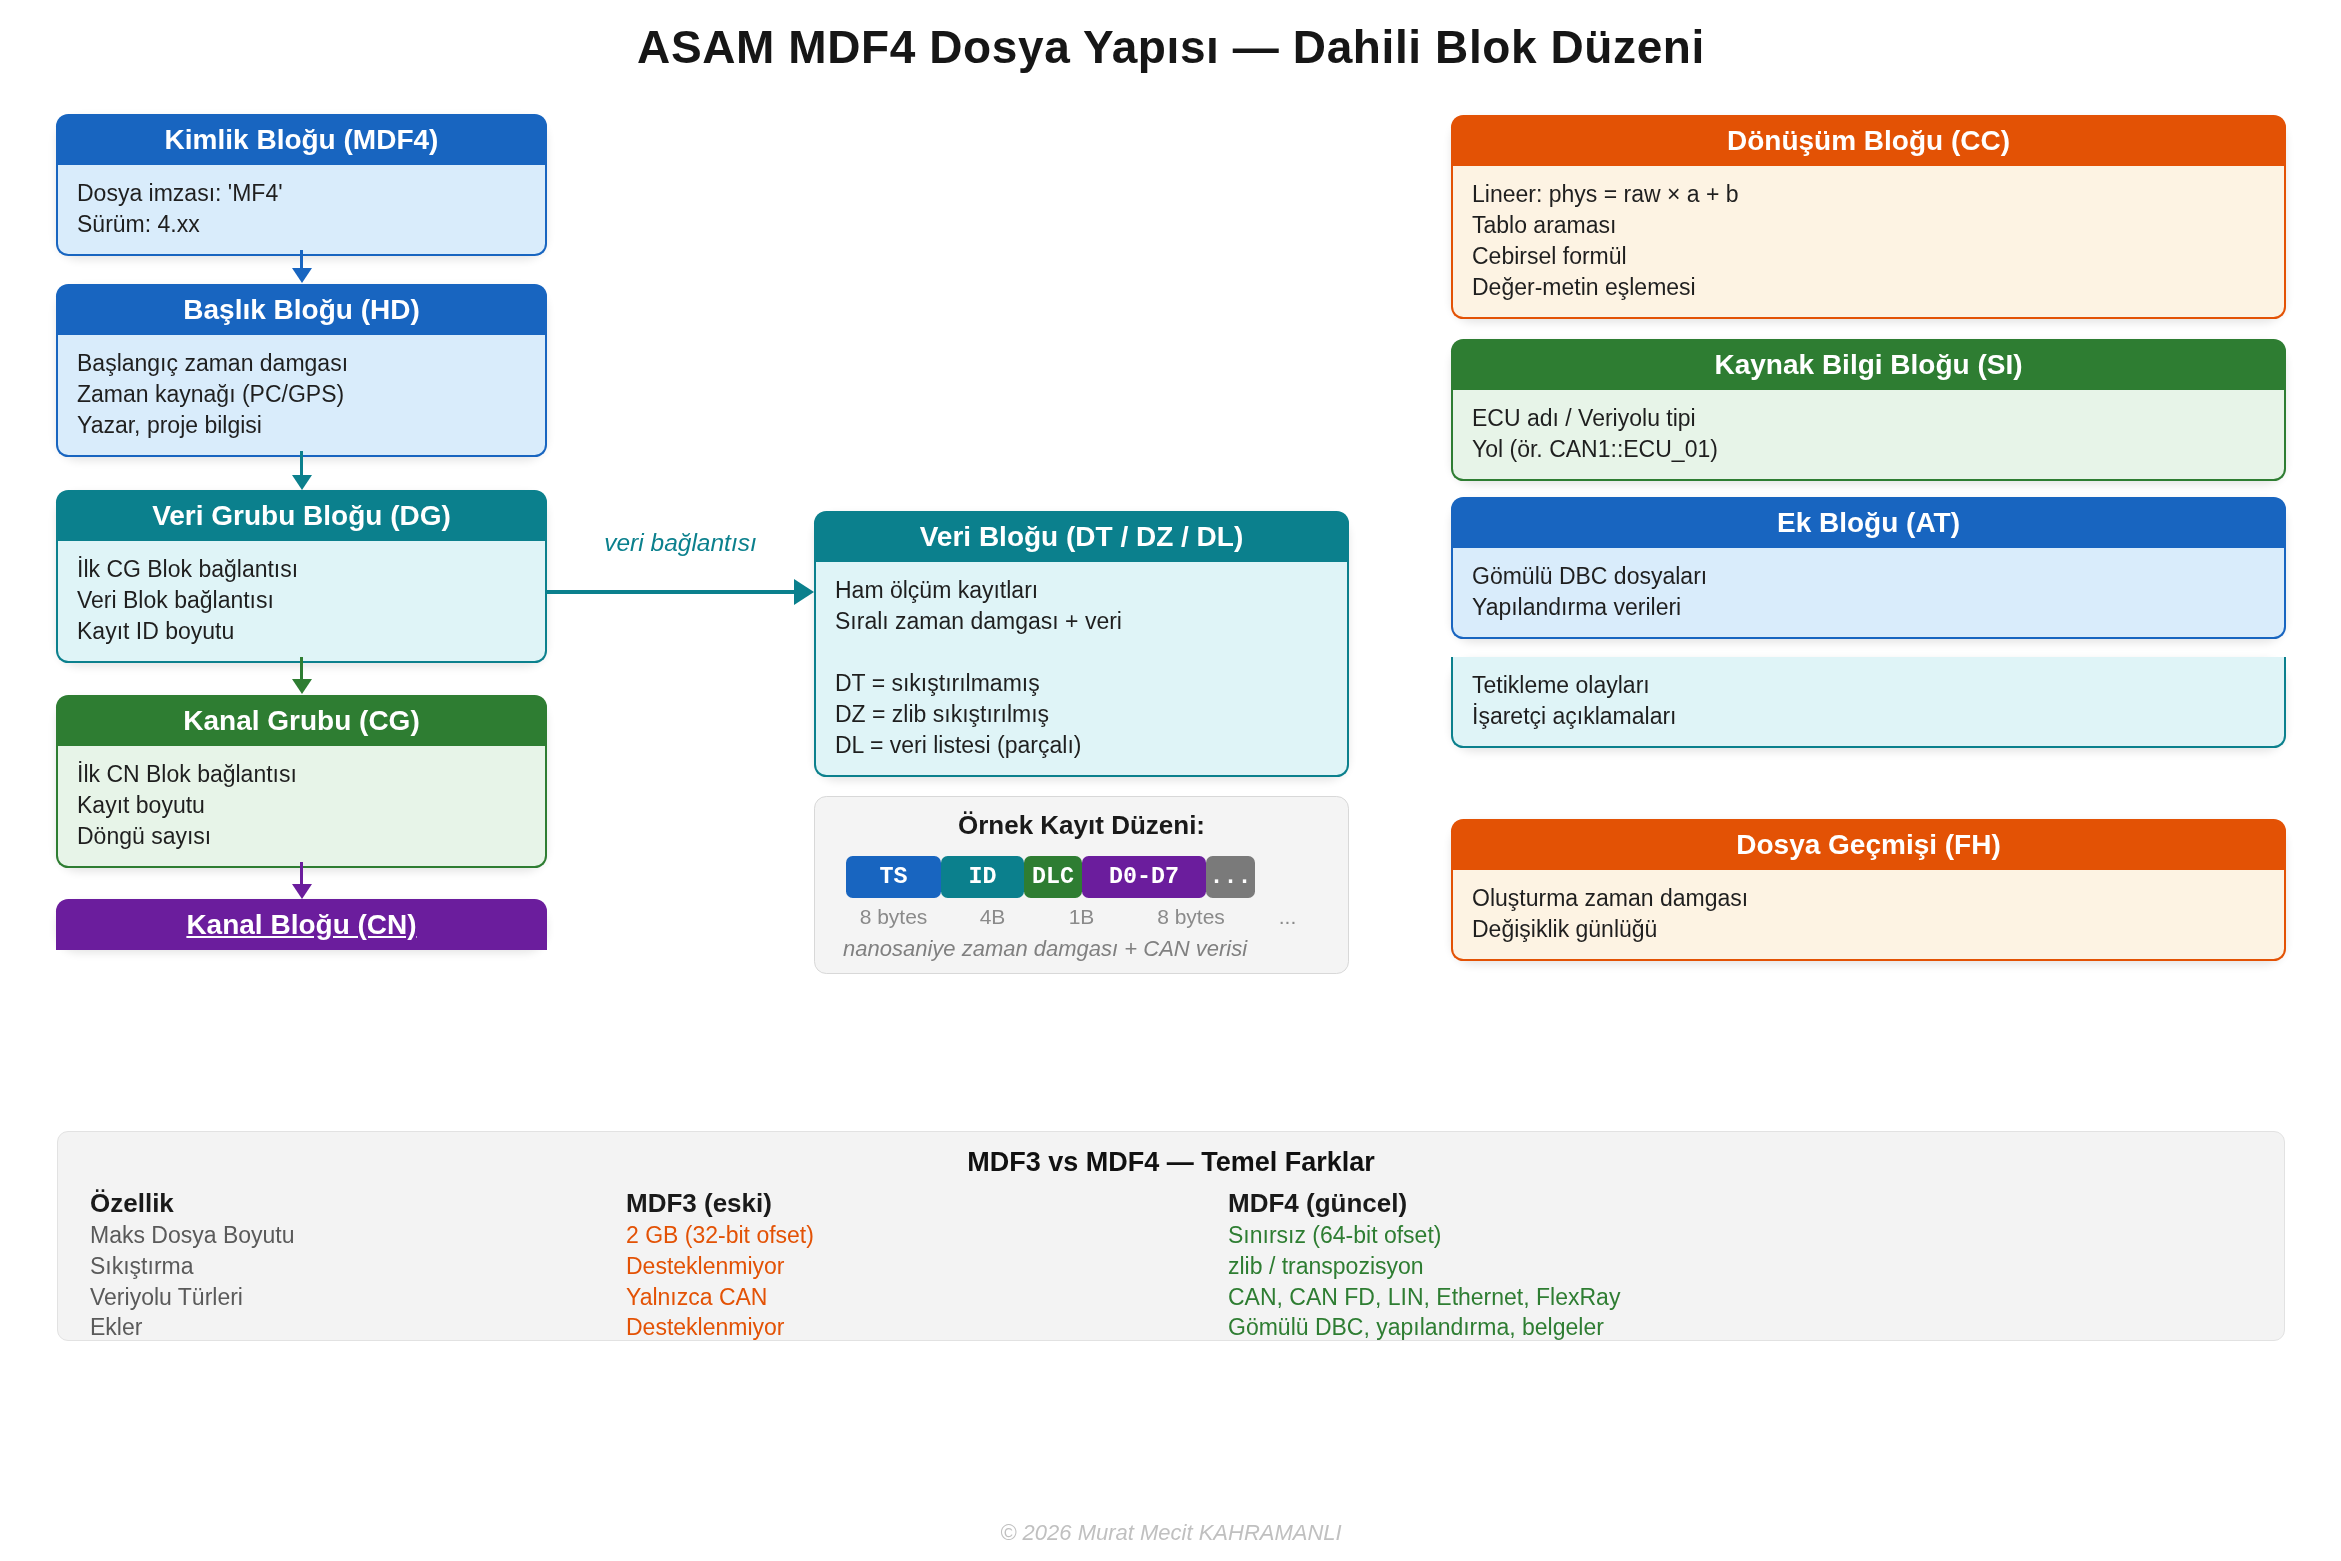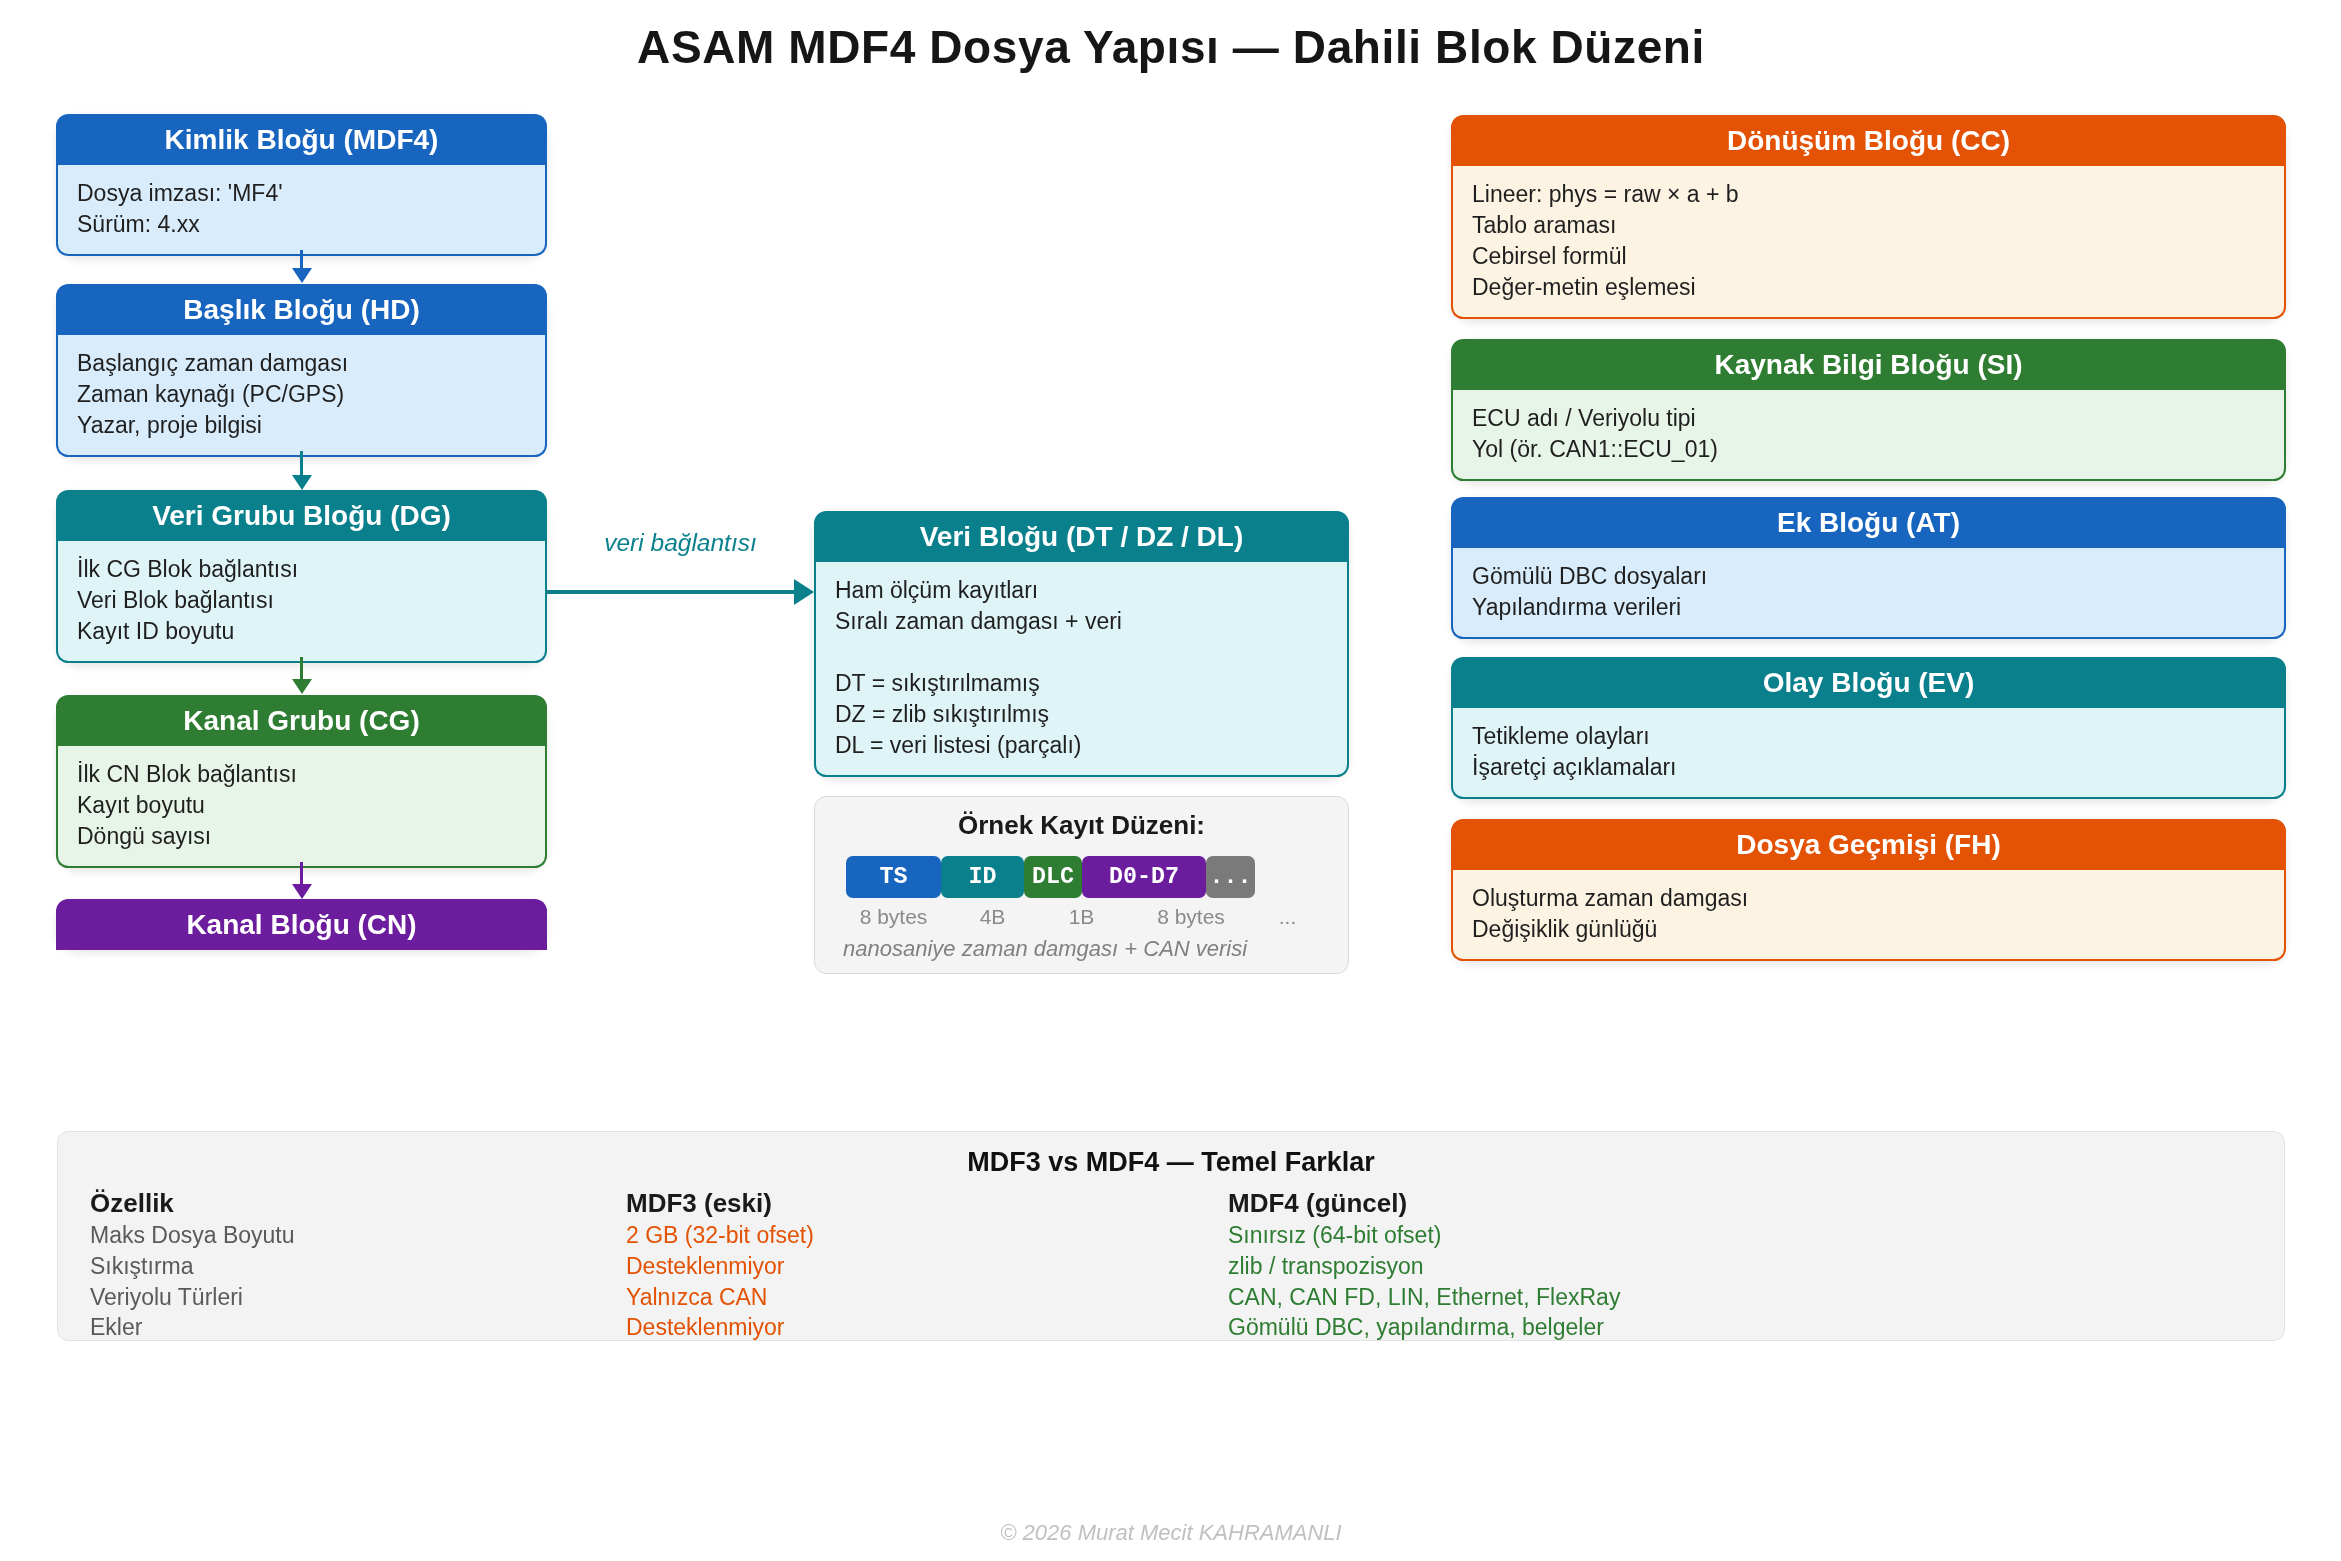--- a/index.html
+++ b/index.html
@@ -17,21 +17,21 @@
   .block-body { border-radius:0 0 12.3px 12.3px; padding:13.4px 19px; font-size:23px;
                 color:#1f1f1f; border:2.2px solid; border-top:none; }
   .line { min-height:31px; line-height:31px; white-space:nowrap; }
 
   .c-blue   .block-header { background:#1865c0; }
   .c-blue   .block-body   { background:#d9ecfb; border-color:#1865c0; }
   .c-teal   .block-header { background:#0b808d; }
   .c-teal   .block-body   { background:#dff4f7; border-color:#0b808d; }
   .c-green  .block-header { background:#2e7d32; }
   .c-green  .block-body   { background:#e7f4e8; border-color:#2e7d32; }
-  .c-purple .block-header { background:#6b1d9d; }
+  .c-purple .block-header { background:#6b1d9d;text-decoration:underline; }
   .c-purple .block-body   { background:#f4e6f9; border-color:#6b1d9d; }
   .c-orange .block-header { background:#e35205; }
   .c-orange .block-body   { background:#fdf3e3; border-color:#e35205; }
 
   
   .varrow { position:absolute; width:21px; display:flex; flex-direction:column; align-items:center; }
   .varrow .stem { width:3.3px; flex:1; }
   .varrow .head { width:0; height:0; border-left:10.6px solid transparent;
                   border-right:10.6px solid transparent; border-top:15.6px solid; }
   .a-blue   .stem { background:#1865c0; }  .a-blue   .head { border-top-color:#1865c0; }
@@ -202,21 +202,20 @@
 
   <div class="block c-blue" style="left:1451px; top:497px; width:835px;">
     <div class="block-header">Ek Bloğu (AT)</div>
     <div class="block-body">
       <div class="line">Gömülü DBC dosyaları</div>
       <div class="line">Yapılandırma verileri</div>
     </div>
   </div>
 
   <div class="block c-teal" style="left:1451px; top:657px; width:835px;">
-    <div class="block-header">Olay Bloğu (EV)</div>
     <div class="block-body">
       <div class="line">Tetikleme olayları</div>
       <div class="line">İşaretçi açıklamaları</div>
     </div>
   </div>
 
   <div class="block c-orange" style="left:1451px; top:819px; width:835px;">
     <div class="block-header">Dosya Geçmişi (FH)</div>
     <div class="block-body">
       <div class="line">Oluşturma zaman damgası</div>

